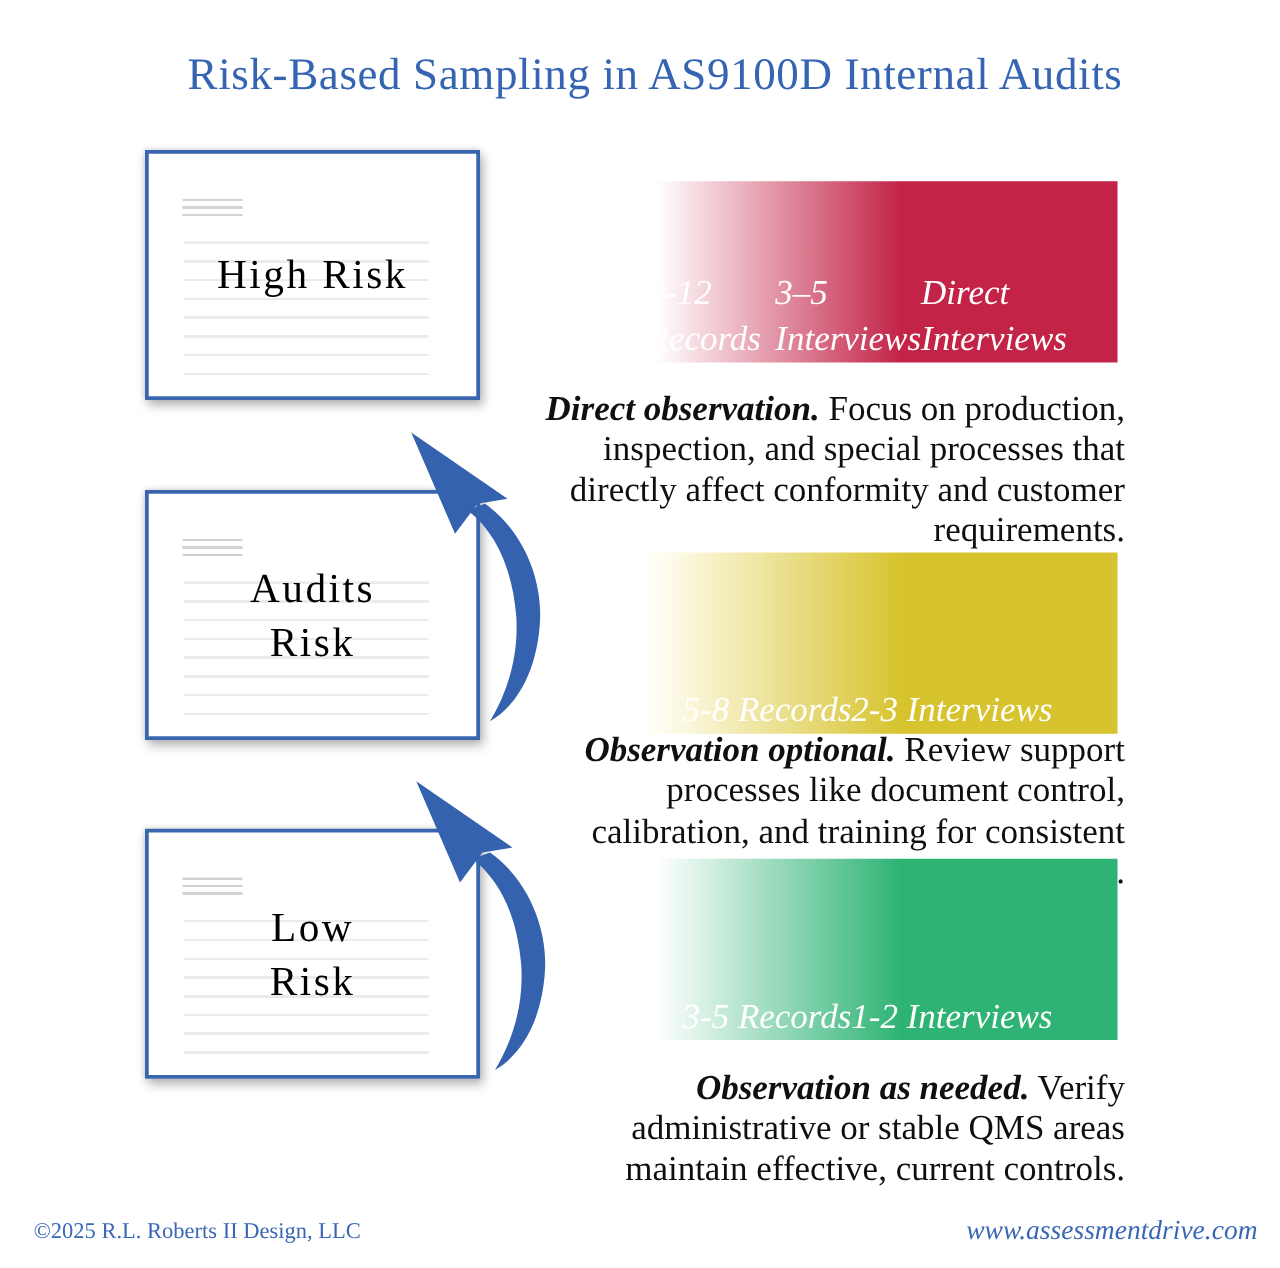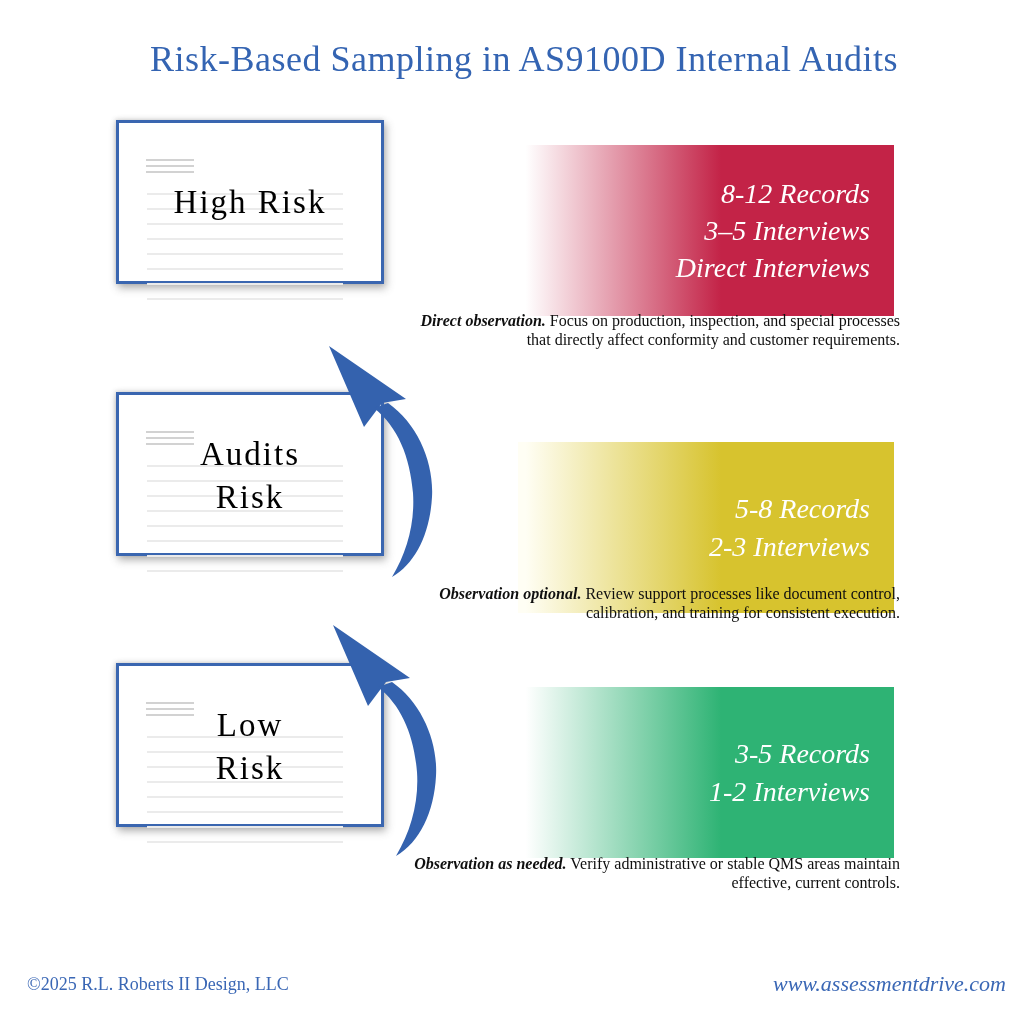--- a/index.html
+++ b/index.html
@@ -11,21 +11,21 @@
 
   
   .title{
     position:absolute;top:38px;left:0;width:100%;margin:0;
     text-align:center;font-size:36px;font-weight:400;
     color:var(--accent-blue,#3464b2);letter-spacing:.5px;padding-left:12px;
   }
 
   
   .card{
-    position:absolute;left:116px;width:268px;height:164px;
+    position:absolute;left:116px;width:268px;height:200px;
     background:#ffffff;border:3px solid var(--card-border-blue,#3a66b0);
     box-sizing:border-box;
     box-shadow:2px 4px 8px rgba(80,80,80,.45), -1px -1px 4px rgba(120,120,120,.25);
   }
   .card.high{top:120px}
   .card.medium{top:392px}
   .card.low{top:663px}
   .letterhead{
     position:absolute;left:27px;top:36px;width:48px;height:15px;
     background:repeating-linear-gradient(to bottom,#d2d2d2 0 2px,transparent 2px 6px);
@@ -34,32 +34,32 @@
     position:absolute;left:28px;top:70px;width:196px;height:117px;
     background:repeating-linear-gradient(to bottom,#ebebeb 0 2px,transparent 2px 15px);
   }
   .card-label{
     position:absolute;left:0;right:0;top:50%;transform:translateY(-48%);
     text-align:center;color:#000;font-size:33px;line-height:1.3;letter-spacing:2px;
   }
 
   
   .bar{
-    position:absolute;left:518px;width:376px;height:171px;box-sizing:border-box;
-    display:flex;flex-direction:column;justify-content:center;align-items:flex-end;
+    position:absolute;left:518px;width:376px;height:145px;box-sizing:border-box;
+    display:flex;justify-content:center;align-items:flex-end;
     padding-right:24px;color:#ffffff;font-style:italic;font-size:28px;line-height:1.33;
   }
   .bar.high{top:145px;background:linear-gradient(to right,#ffffff 2%,var(--high-red,#c32347) 54%);}
   .bar.medium{top:418px;background:linear-gradient(to right,#fffef4 2%,var(--medium-yellow,#d7c32e) 54%);margin-top:24px;}
   .bar.low{top:687px;background:linear-gradient(to right,#ffffff 2%,var(--low-green,#2eb374) 54%);}
 
   
   .note{
     position:absolute;right:124px;text-align:right;
-    font-size:16px;line-height:1.16;color:#0f0f0f;
+    font-size:28px;line-height:1.16;color:#0f0f0f;
   }
   .note .lead{font-weight:bold;font-style:italic;}
   .note.n1{top:312px;width:480px;}
   .note.n2{top:585px;width:462px;}
   .note.n3{top:855px;width:486px;}
 
   
   .arrow{position:absolute;width:125px;height:245px;color:var(--arrow-blue,#3462ae);z-index:5;}
   .arrow.a1{left:318px;top:337px;}
   .arrow.a2{left:322px;top:616px;}

